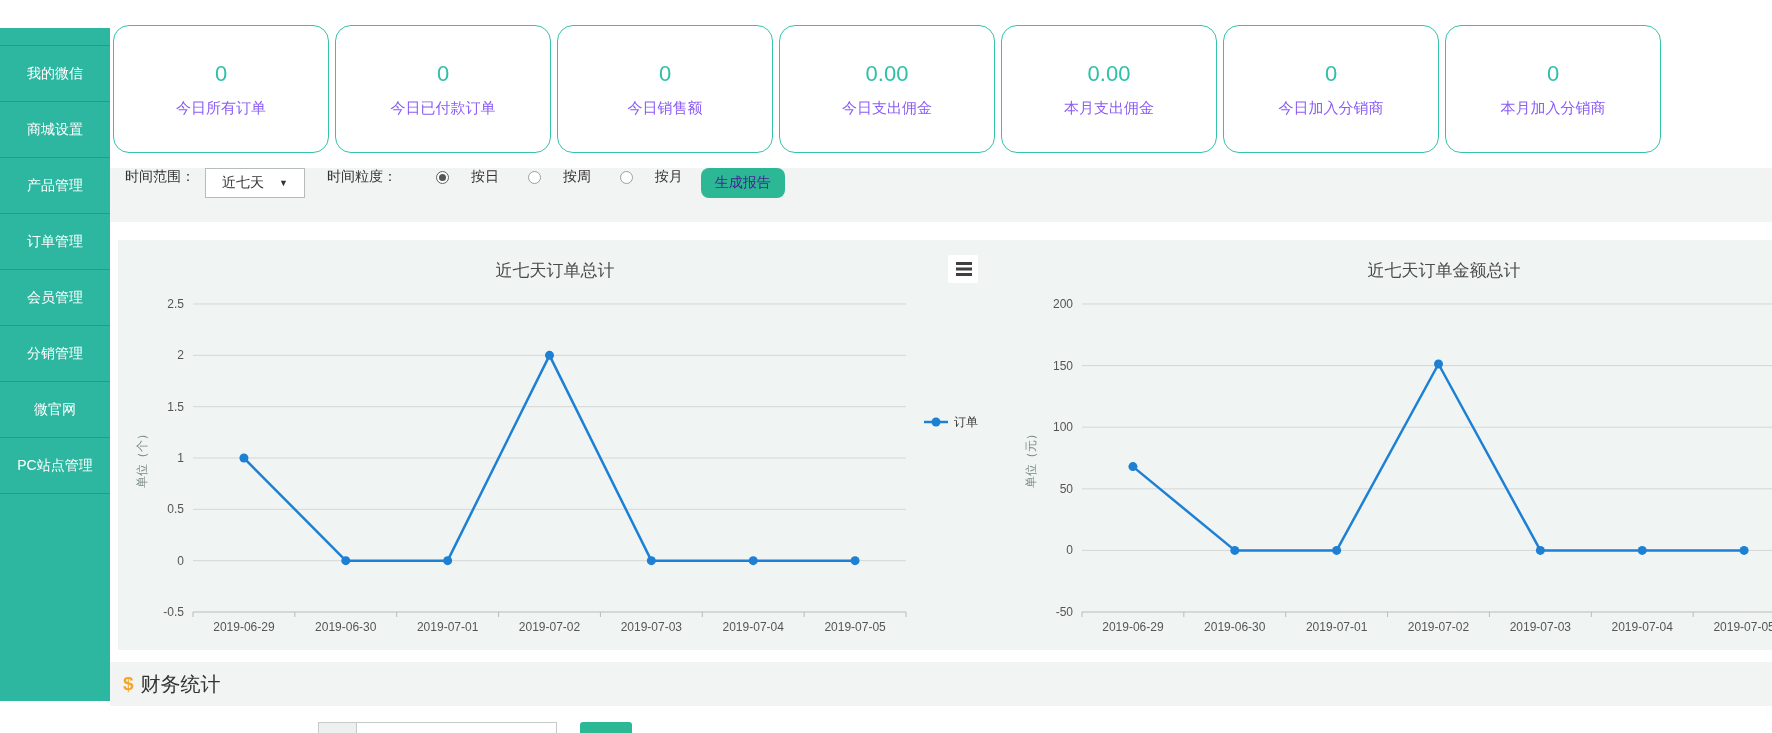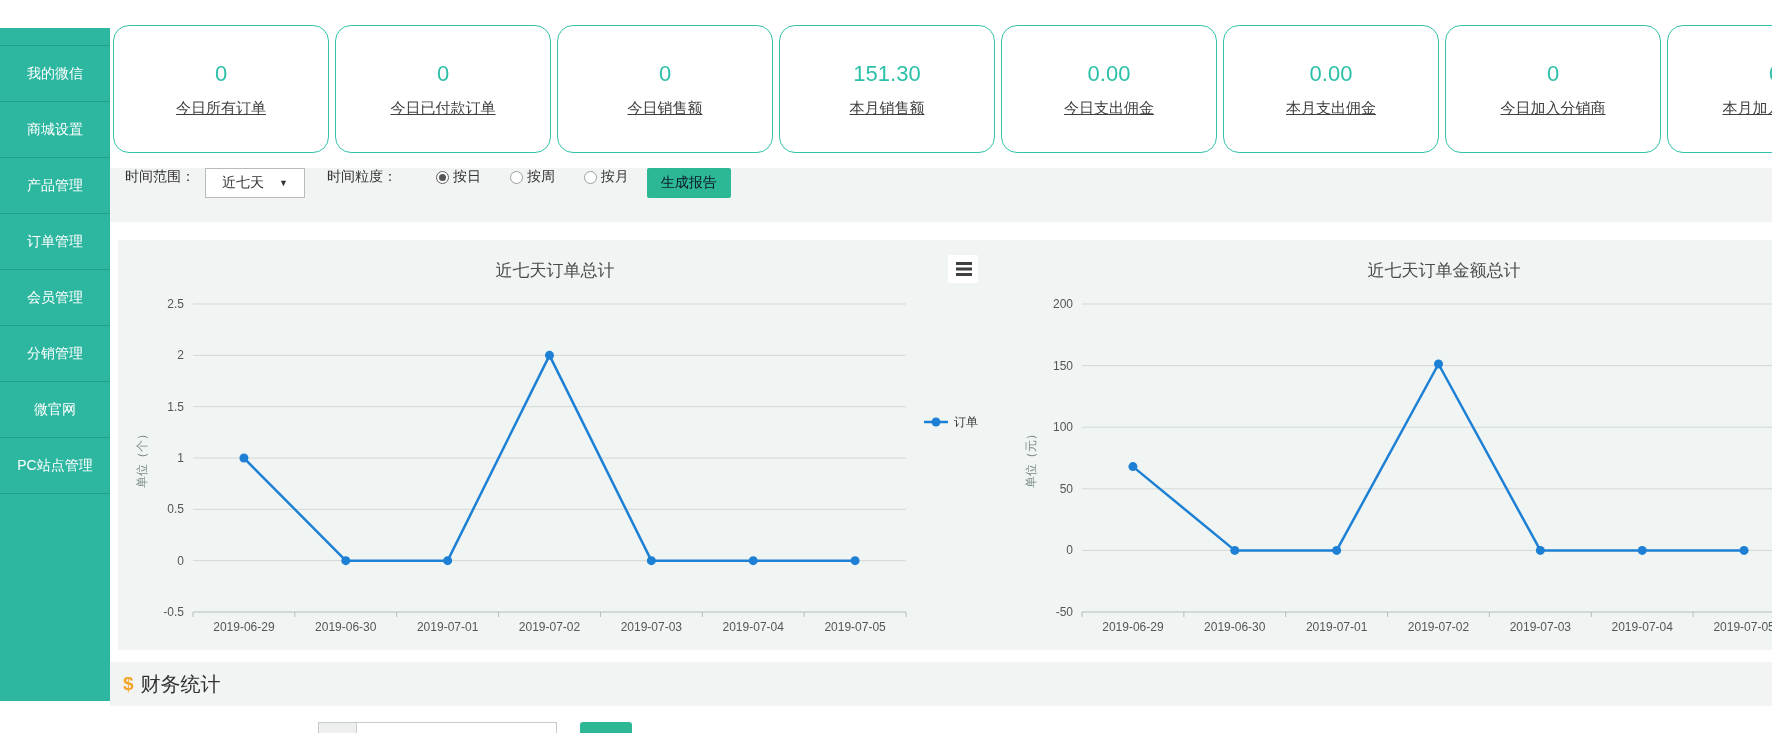--- a/index.html
+++ b/index.html
@@ -10,39 +10,39 @@
   .sidebar{position:absolute;left:0;top:0;width:110px;height:673px;background:#2db7a0;margin-top:28px;}
   .sidebar .stub{height:17px;border-bottom:1px solid #219e89;}
   .side-item{height:55px;line-height:55px;text-align:center;color:#ffffff;font-size:14px;
     border-bottom:1px solid #219e89;cursor:pointer;}
 
   
   .cards-row{position:absolute;left:110px;top:25px;width:1800px;display:flex;gap:6px;padding-left:3px;}
   .stat-card{width:214px;height:126px;border:1px solid #35c3ab;border-radius:16px;background:#ffffff;
     display:flex;flex-direction:column;align-items:center;justify-content:center;gap:12px;flex:0 0 auto;}
   .stat-card .val{color:#2cc0a8;font-size:22px;}
-  .stat-card .lbl{color:#404040;font-size:15px;text-decoration:underline;}
+  .stat-card .lbl{color:#8b5cf6;font-size:15px;}
 
   
   .filter-bar{position:absolute;left:110px;top:168px;width:1711px;height:54px;background:#f2f4f3;
     display:flex;align-items:flex-start;padding-left:15px;box-sizing:border-box;font-size:14px;color:#333;}
   .f-label{margin-right:10px;}
   .f-select{width:100px;height:30px;background:#fff;border:1px solid #b6bcbb;display:flex;
     align-items:center;justify-content:space-between;padding:0 16px;box-sizing:border-box;cursor:pointer;}
   .f-select .caret{font-size:9px;color:#333;}
   .g-label{margin-left:22px;margin-right:24px;}
-  .radio-opt{display:inline-flex;align-items:center;gap:4px;margin-left:25px;cursor:pointer;}
+  .radio-opt{display:inline-flex;align-items:center;gap:22px;margin-left:25px;cursor:pointer;}
   .radio-opt:first-of-type{margin-left:15px;}
   .radio{width:13px;height:13px;border:1px solid #9aa0a0;border-radius:50%;background:#fff;
     display:inline-block;position:relative;box-sizing:border-box;}
   .radio.checked{border-color:#606060;}
   .radio.checked::after{content:"";position:absolute;left:2px;top:2px;right:2px;bottom:2px;
     background:#555;border-radius:50%;}
-  .gen-btn{margin-left:18px;height:30px;padding:0 14px;background:#2cb795;color:#0f172a;border:none;
-    font-size:14px;border-radius:2px;cursor:pointer;}
+  .gen-btn{margin-left:18px;height:30px;padding:0 14px;background:#2cb795;color:#4c1d95;border:none;
+    font-size:14px;border-radius:8px;cursor:pointer;}
 
   
   .panel{position:absolute;top:240px;width:984px;height:410px;background:#f0f5f3;}
   .panel.left{left:118px;}
   .panel.right{left:1007px;}
   .panel svg text{font-family:"Liberation Sans","DejaVu Sans",sans-serif;}
 
   
   .finance-bar{position:absolute;left:110px;top:662px;width:1662px;height:44px;background:#f2f4f3;
     display:flex;align-items:center;padding-left:13px;box-sizing:border-box;}
@@ -111,24 +111,20 @@
       <div class="stat-card">
         <div class="val">0</div>
         <div class="lbl">今日已付款订单</div>
       </div>
 
       <div class="stat-card">
         <div class="val">0</div>
         <div class="lbl">今日销售额</div>
       </div>
 
-      <div class="stat-card">
-        <div class="val">151.30</div>
-        <div class="lbl">本月销售额</div>
-      </div>
 
       <div class="stat-card">
         <div class="val">0.00</div>
         <div class="lbl">今日支出佣金</div>
       </div>
 
       <div class="stat-card">
         <div class="val">0.00</div>
         <div class="lbl">本月支出佣金</div>
       </div>

